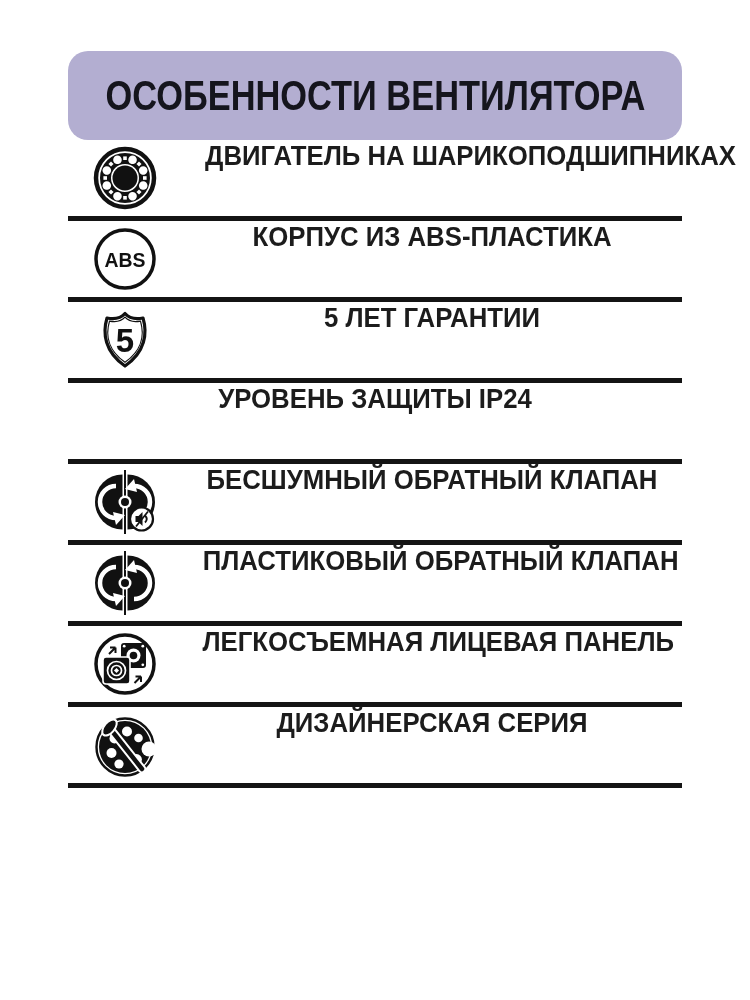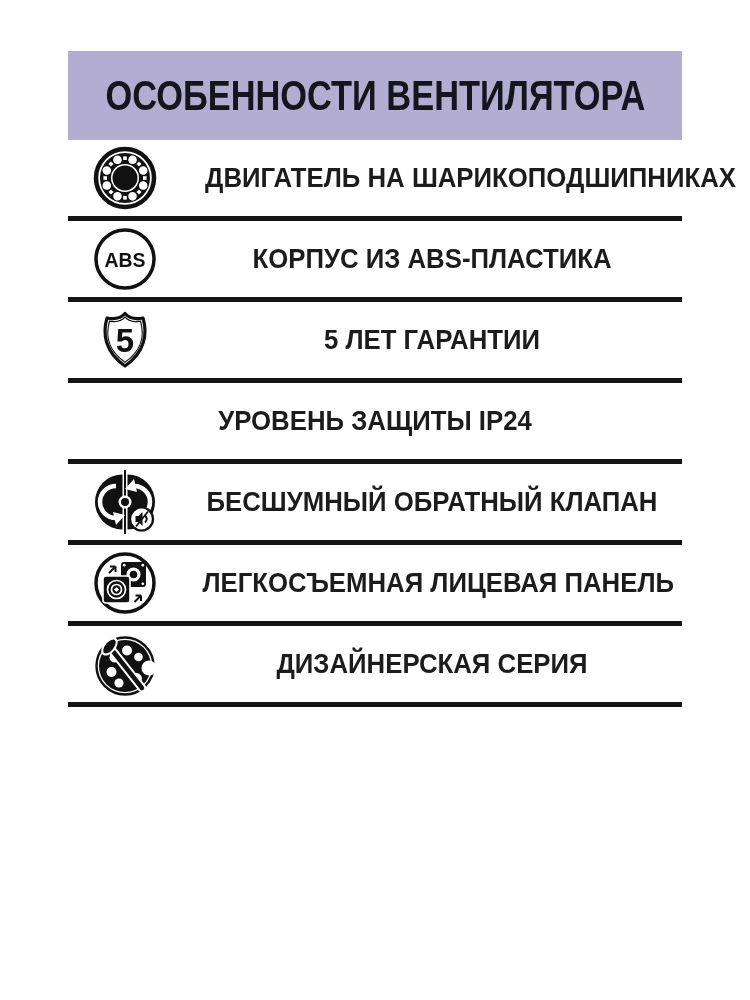--- a/index.html
+++ b/index.html
@@ -8,30 +8,30 @@
     position: relative;
     width: 750px; height: 1000px;
     background: #ffffff;
     font-family: "Liberation Sans", sans-serif;
     overflow: hidden;
   }
   .board { position: absolute; left: 68px; top: 51px; width: 614px; }
   .header {
     height: 89px;
     background: #b3aed1;
-    display: flex; align-items: center; justify-content: center;
+    display: flex; align-items: center; justify-content: center; border-radius: 20px;
   }
   .title {
     font-size: 43px; font-weight: bold; color: #15151d;
     white-space: nowrap; transform: scaleX(0.80); letter-spacing: 0px;
   }
   .row {
     height: 81px;
     border-bottom: 5px solid #141414;
-    display: flex; align-items: center;
+    display: flex; 
   }
   .icon-cell { width: 114px; flex: none; display: flex; align-items: center; justify-content: center; }
   .icon-cell svg { display: block; }
   .label {
     flex: 1; text-align: center; white-space: nowrap;
     font-size: 28px; font-weight: bold; color: #1c1c1c;
     transform: scaleX(0.92);
   }
   .ic { stroke: #111; fill: none; }
   svg text { font-family: "Liberation Sans", sans-serif; font-weight: bold; fill: #111; }
@@ -115,20 +115,36 @@
           <circle cx="33" cy="33" r="4" fill="#111"></circle>
           <circle cx="49.5" cy="50" r="11.5" fill="#fff" stroke="#111" stroke-width="2.2"></circle>
           <polygon points="43.5,47 46.5,47 50.5,43 50.5,57 46.5,53 43.5,53" fill="#111"></polygon>
           <path d="M53,46.5 q3.5,3.5 0,7" fill="none" stroke="#111" stroke-width="1.8"></path>
           <line x1="44" y1="57.5" x2="56" y2="42.5" stroke="#111" stroke-width="1.8"></line>
         </svg>
       </span>
       <div class="label">БЕСШУМНЫЙ ОБРАТНЫЙ КЛАПАН</div>
     </div>
 
+    <div class="row">
+      <span class="icon-cell">
+        <svg width="66" height="66" viewBox="0 0 66 66">
+          <path d="M30.5,5.5 a27.5,27.5 0 0 0 0,55 z" fill="#111"></path>
+          <path d="M35.5,60.5 a27.5,27.5 0 0 0 0,-55 z" fill="#111"></path>
+          <line x1="33" y1="1" x2="33" y2="65" stroke="#111" stroke-width="2"></line>
+          <path d="M24,17 A13,13 0 1 0 24,49" fill="none" stroke="#fff" stroke-width="4.5"></path>
+          <polygon points="24,56 33,46 21,43" fill="#fff"></polygon>
+          <path d="M42,49 A13,13 0 1 0 42,17" fill="none" stroke="#fff" stroke-width="4.5"></path>
+          <polygon points="42,10 33,20 45,23" fill="#fff"></polygon>
+          <circle cx="33" cy="33" r="6.5" fill="#fff"></circle>
+          <circle cx="33" cy="33" r="4" fill="#111"></circle>
+        </svg>
+      </span>
+      <div class="label">ПЛАСТИКОВЫЙ ОБРАТНЫЙ КЛАПАН</div>
+    </div>
 
     <div class="row">
       <span class="icon-cell">
         <svg width="66" height="66" viewBox="0 0 66 66">
           <circle cx="33" cy="33" r="29" class="ic" stroke-width="3.5"></circle>
           <rect x="29" y="12" width="25" height="25" rx="3" fill="#111"></rect>
           <circle cx="41.5" cy="24.5" r="7" fill="#fff"></circle>
           <circle cx="41.5" cy="24.5" r="3.8" fill="#111"></circle>
           <circle cx="32.2" cy="15.2" r="1.4" fill="#fff"></circle>
           <circle cx="50.8" cy="15.2" r="1.4" fill="#fff"></circle>

